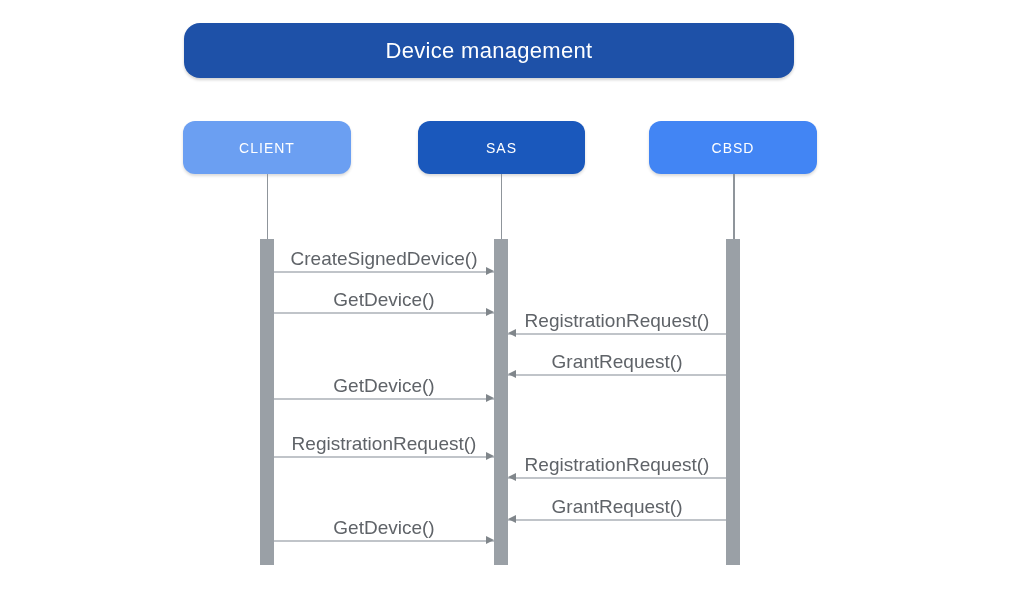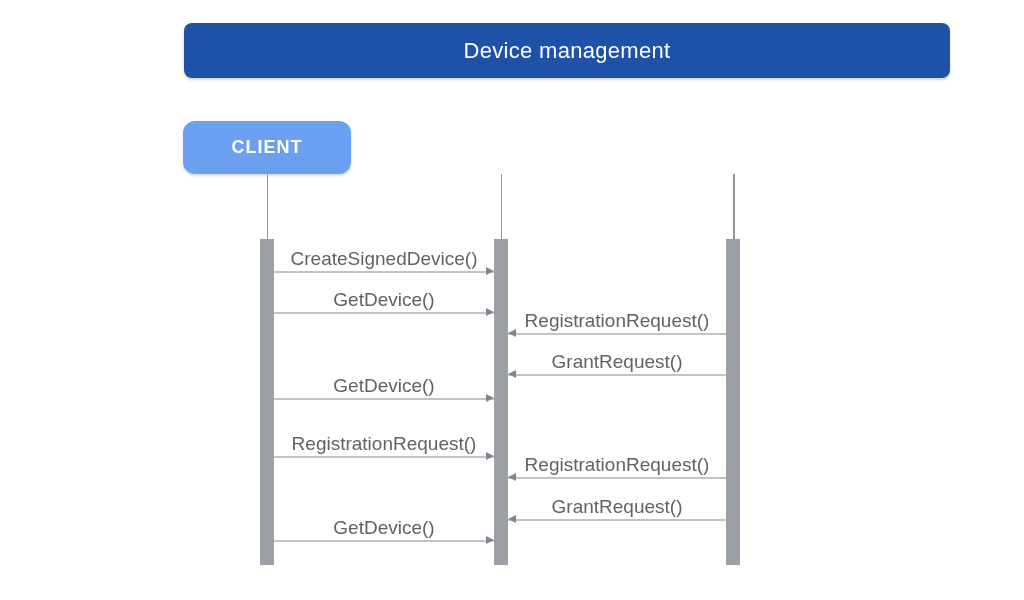--- a/index.html
+++ b/index.html
@@ -12,44 +12,44 @@
     position: relative;
     width: 1024px;
     height: 600px;
     background: #ffffff;
     overflow: hidden;
   }
   .title-bar {
     position: absolute;
     left: 184px;
     top: 23px;
-    width: 766px;
+    width: 610px;
     height: 55px;
     background: #1E51A8;
-    border-radius: 8px;
+    border-radius: 16px;
     box-shadow: 0 2px 3px rgba(0,0,0,0.18);
     display: flex;
     align-items: center;
     justify-content: center;
     color: #ffffff;
     font-size: 22px;
     letter-spacing: 0.3px;
   }
   .actor-box {
     position: absolute;
     top: 121px;
     height: 53px;
     border-radius: 12px;
     box-shadow: 0 2px 3px rgba(0,0,0,0.15);
     display: flex;
     align-items: center;
     justify-content: center;
     color: #ffffff;
-    font-size: 18px;
-    font-weight: bold;
+    font-size: 14px;
+    font-weight: normal;
     letter-spacing: 1px;
   }
   .actor-client { left: 183px; width: 168px; background: #6B9FF2; }
   .actor-sas    { left: 418px; width: 167px; background: #1A58BC; }
   .actor-cbsd   { left: 649px; width: 168px; background: #4285F4; }
 
   .lifeline {
     position: absolute;
     top: 174px;
     width: 1.5px;
@@ -99,20 +99,26 @@
 
 <div class="stage">
 
   <div class="title-bar">
     <span>Device management</span>
   </div>
 
   <div class="actor-box actor-client">
     <span>CLIENT</span>
   </div>
+  <div class="actor-box actor-sas">
+    <span>SAS</span>
+  </div>
+  <div class="actor-box actor-cbsd">
+    <span>CBSD</span>
+  </div>
 
   <div class="lifeline lifeline-client"></div>
   <div class="lifeline lifeline-sas"></div>
   <div class="lifeline lifeline-cbsd"></div>
 
   <div class="activation-bar bar-client"></div>
   <div class="activation-bar bar-sas"></div>
   <div class="activation-bar bar-cbsd"></div>
 
   <div>

